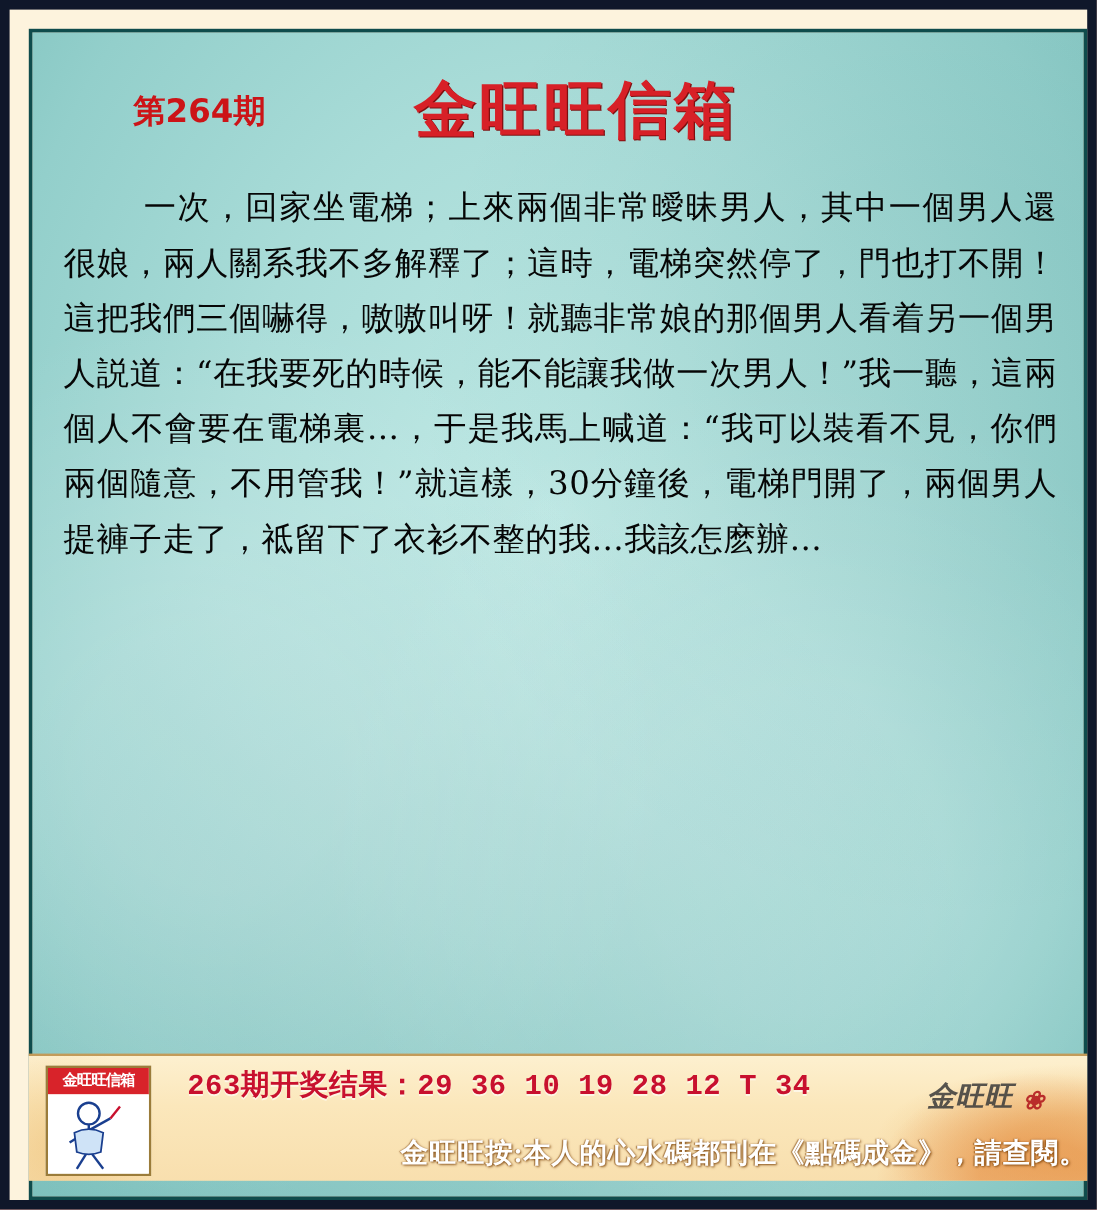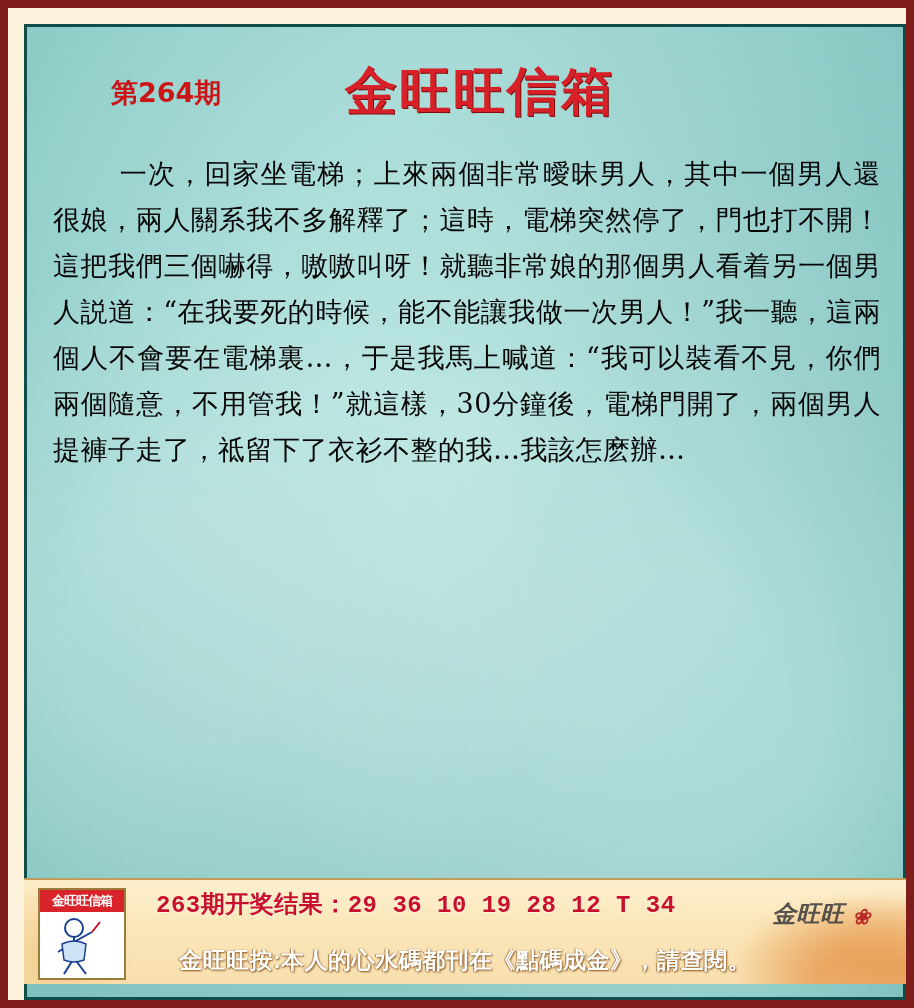--- a/index.html
+++ b/index.html
@@ -21,21 +21,21 @@
     height: 1008px;
     background: #ff0000;
     box-sizing: border-box;
   }
   .red-border {
     position: absolute;
     left: 0; top: 0;
     width: 914px;
     height: 1008px;
     box-sizing: border-box;
-    border: 8px solid #7f1d1d;
+    border: 8px solid #0f172a;
     background: #fdf3dd;
   }
   .inner-area {
     position: absolute;
     left: 16px;
     top: 16px;
     width: 882px;
     height: 976px;
     box-sizing: border-box;
     border: 3px solid #0f4c4c;
@@ -166,25 +166,25 @@
     color: #c8102e;
     font-family: Liberation Mono, monospace;
     letter-spacing: 0.5px;
     white-space: nowrap;
     text-shadow: 0 1px 0 rgba(255,255,255,0.6);
   }
   .note-line {
     position: absolute;
     left: 0; right: 0;
     bottom: 8px;
-    text-align: center;
+    text-align: right;
     font-size: 23px;
     font-weight: bold;
     color: #ffffff;
-    font-family: Liberation Sans, sans-serif;
+    font-family: Liberation Serif, serif;
     letter-spacing: 0.5px;
     text-shadow: 1px 1px 2px rgba(120,60,0,0.85), -1px 0 1px rgba(120,60,0,0.6);
     white-space: nowrap;
   }
   .stamp {
     position: absolute;
     right: 36px;
     top: 18px;
     font-size: 24px;
     font-weight: bold;

